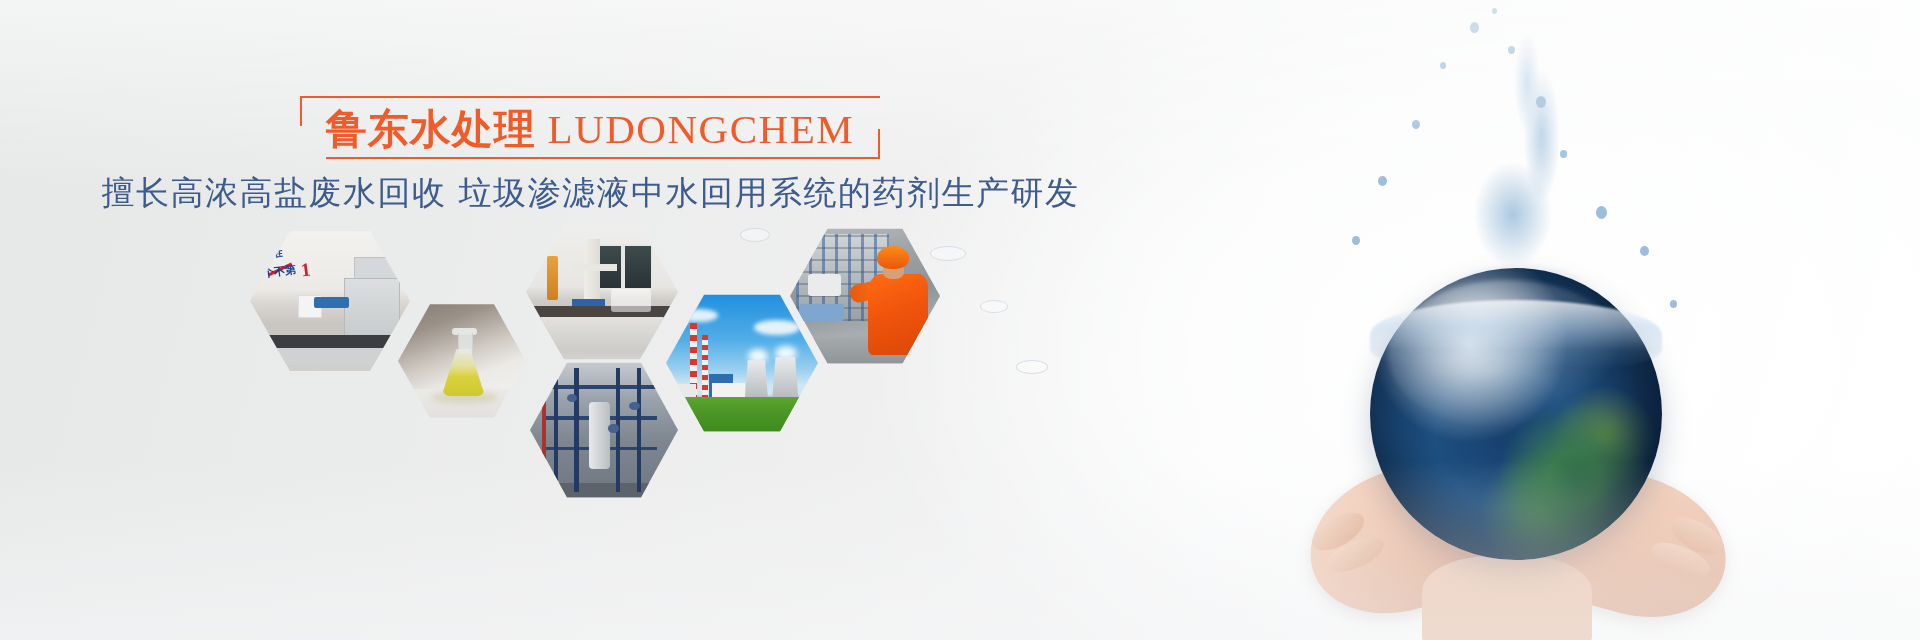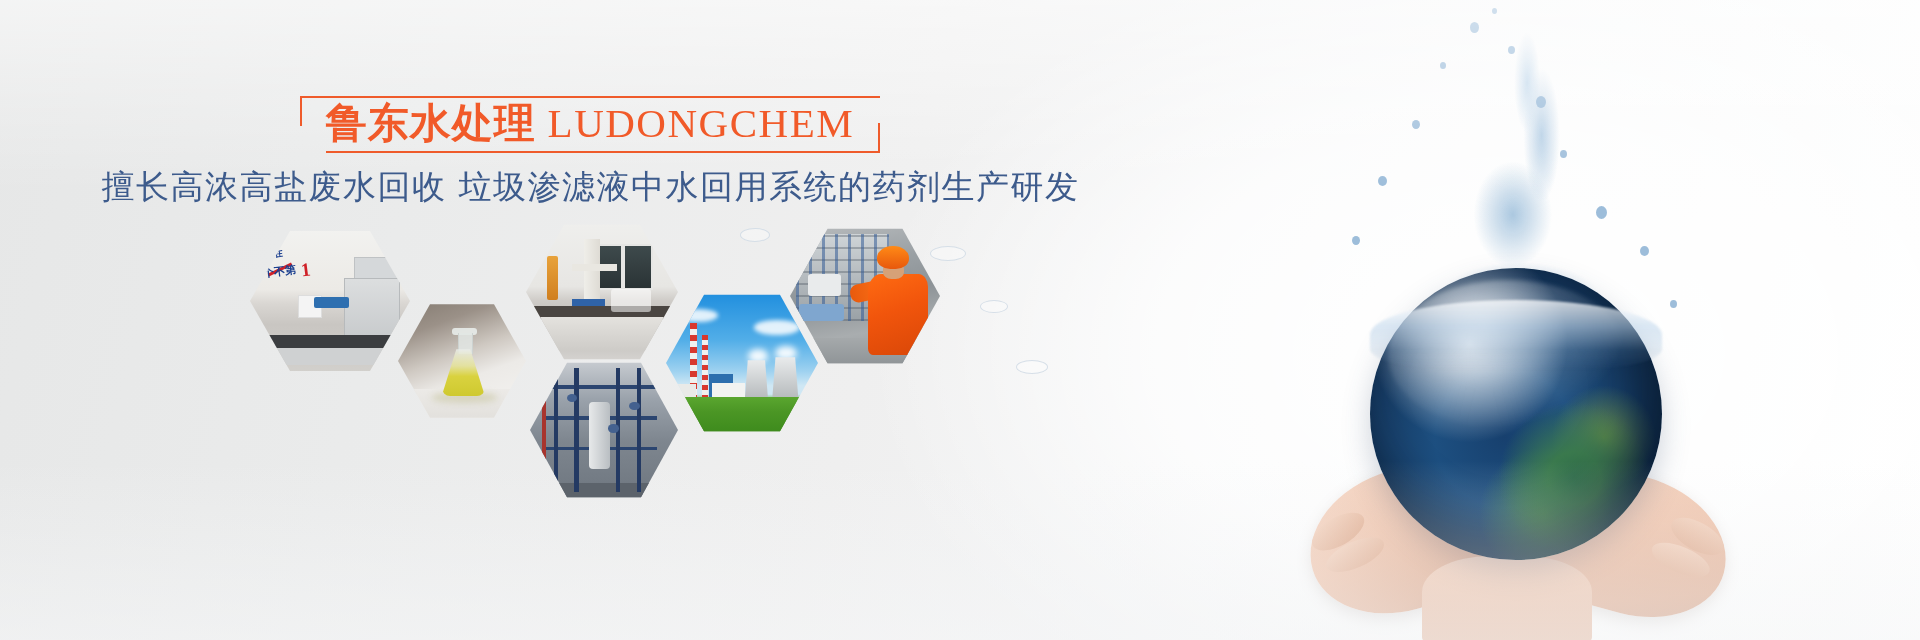--- a/index.html
+++ b/index.html
@@ -20,21 +20,21 @@
     position:absolute;left:0;top:0;width:1920px;height:640px;
     background:linear-gradient(180deg,rgba(255,255,255,.55) 0%,rgba(255,255,255,0) 30%,rgba(255,255,255,0) 72%,rgba(245,246,247,.6) 100%);
     pointer-events:none;
   }
 
   
   .headline{
     position:absolute;left:0;top:96px;width:1180px;text-align:center;
   }
   .title-wrap{
-    display:inline-block;position:relative;padding:4px 26px 6px 26px;
+    display:inline-block;position:relative;padding:10px 26px 6px 26px;
   }
   .title{
     font-family:"Liberation Serif","DejaVu Serif",serif;
     font-size:41px;line-height:47px;font-weight:700;
     color:#f15a29;letter-spacing:1px;white-space:nowrap;margin:0;
   }
   .title .en{font-family:"Liberation Serif","DejaVu Serif",serif;font-weight:400;letter-spacing:1.5px;}
   
   .brk-top{
     position:absolute;left:0;top:0;height:2px;width:100%;

